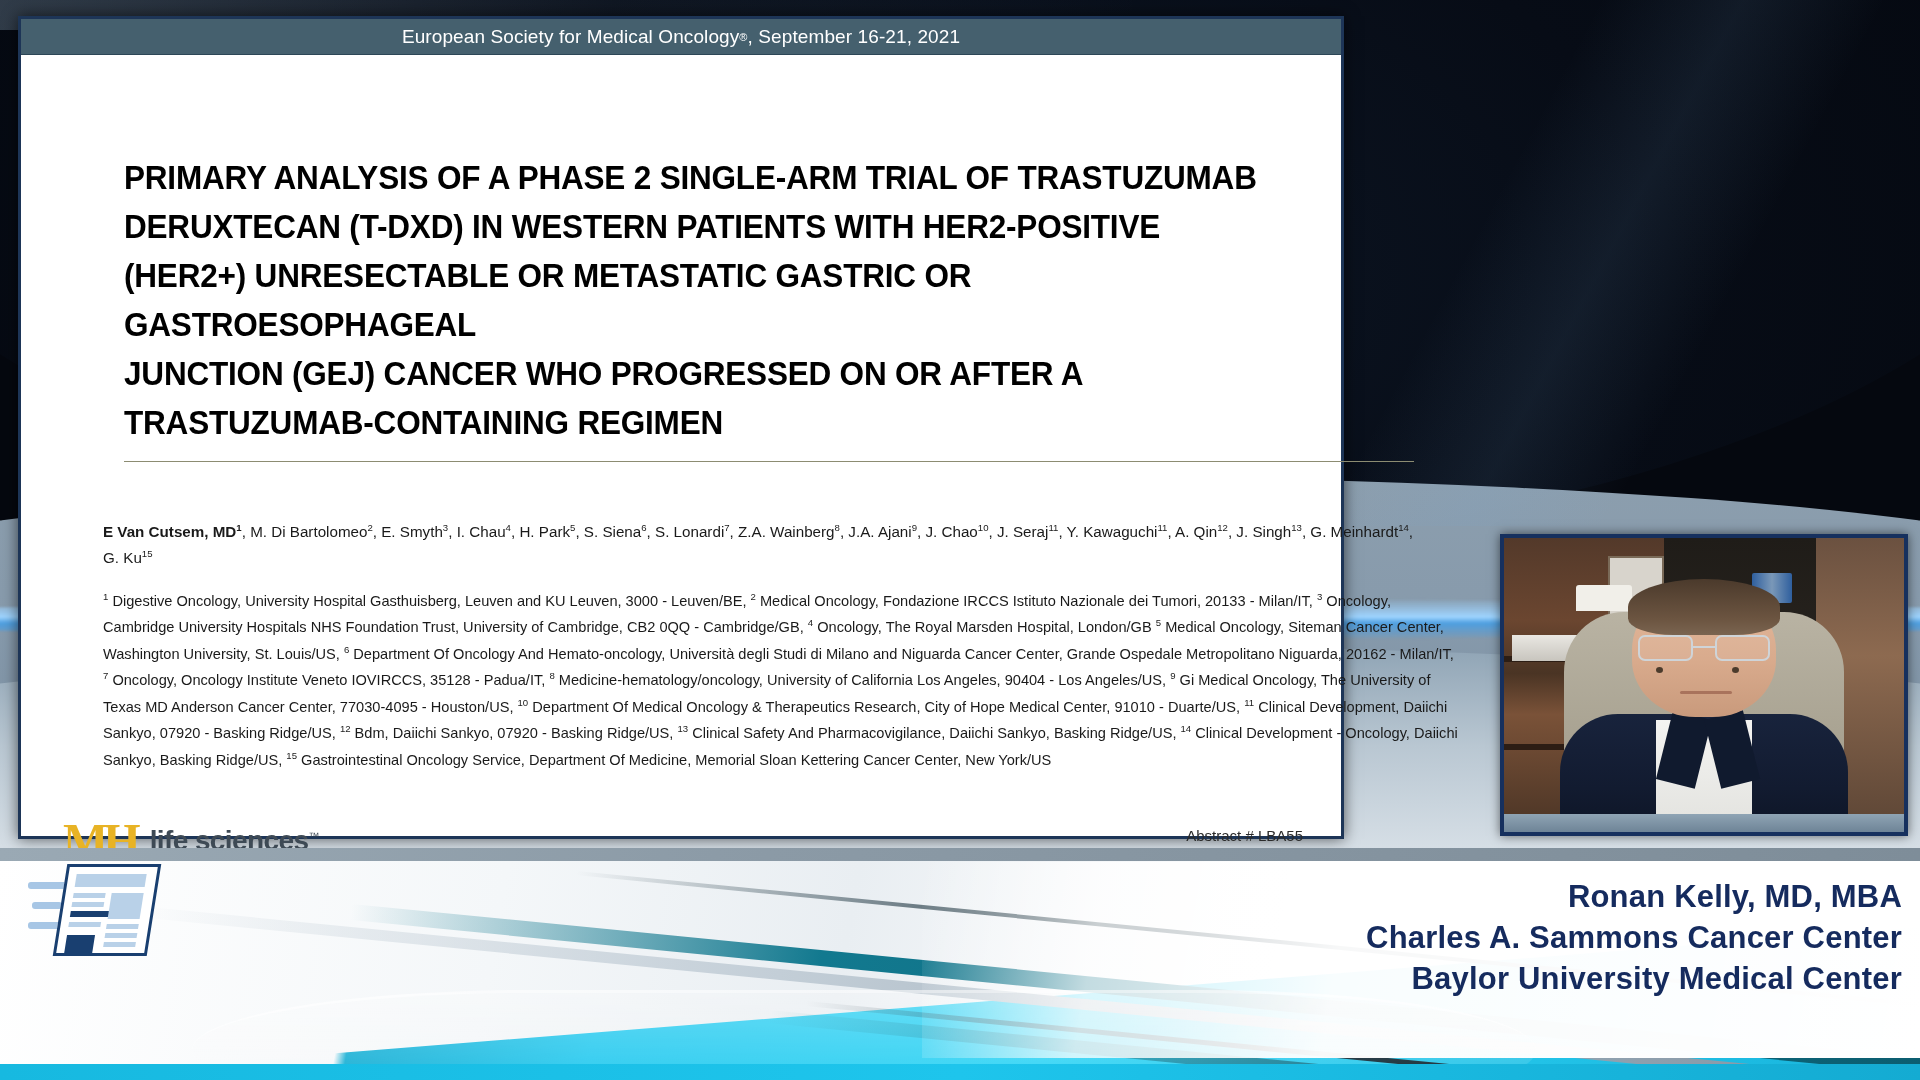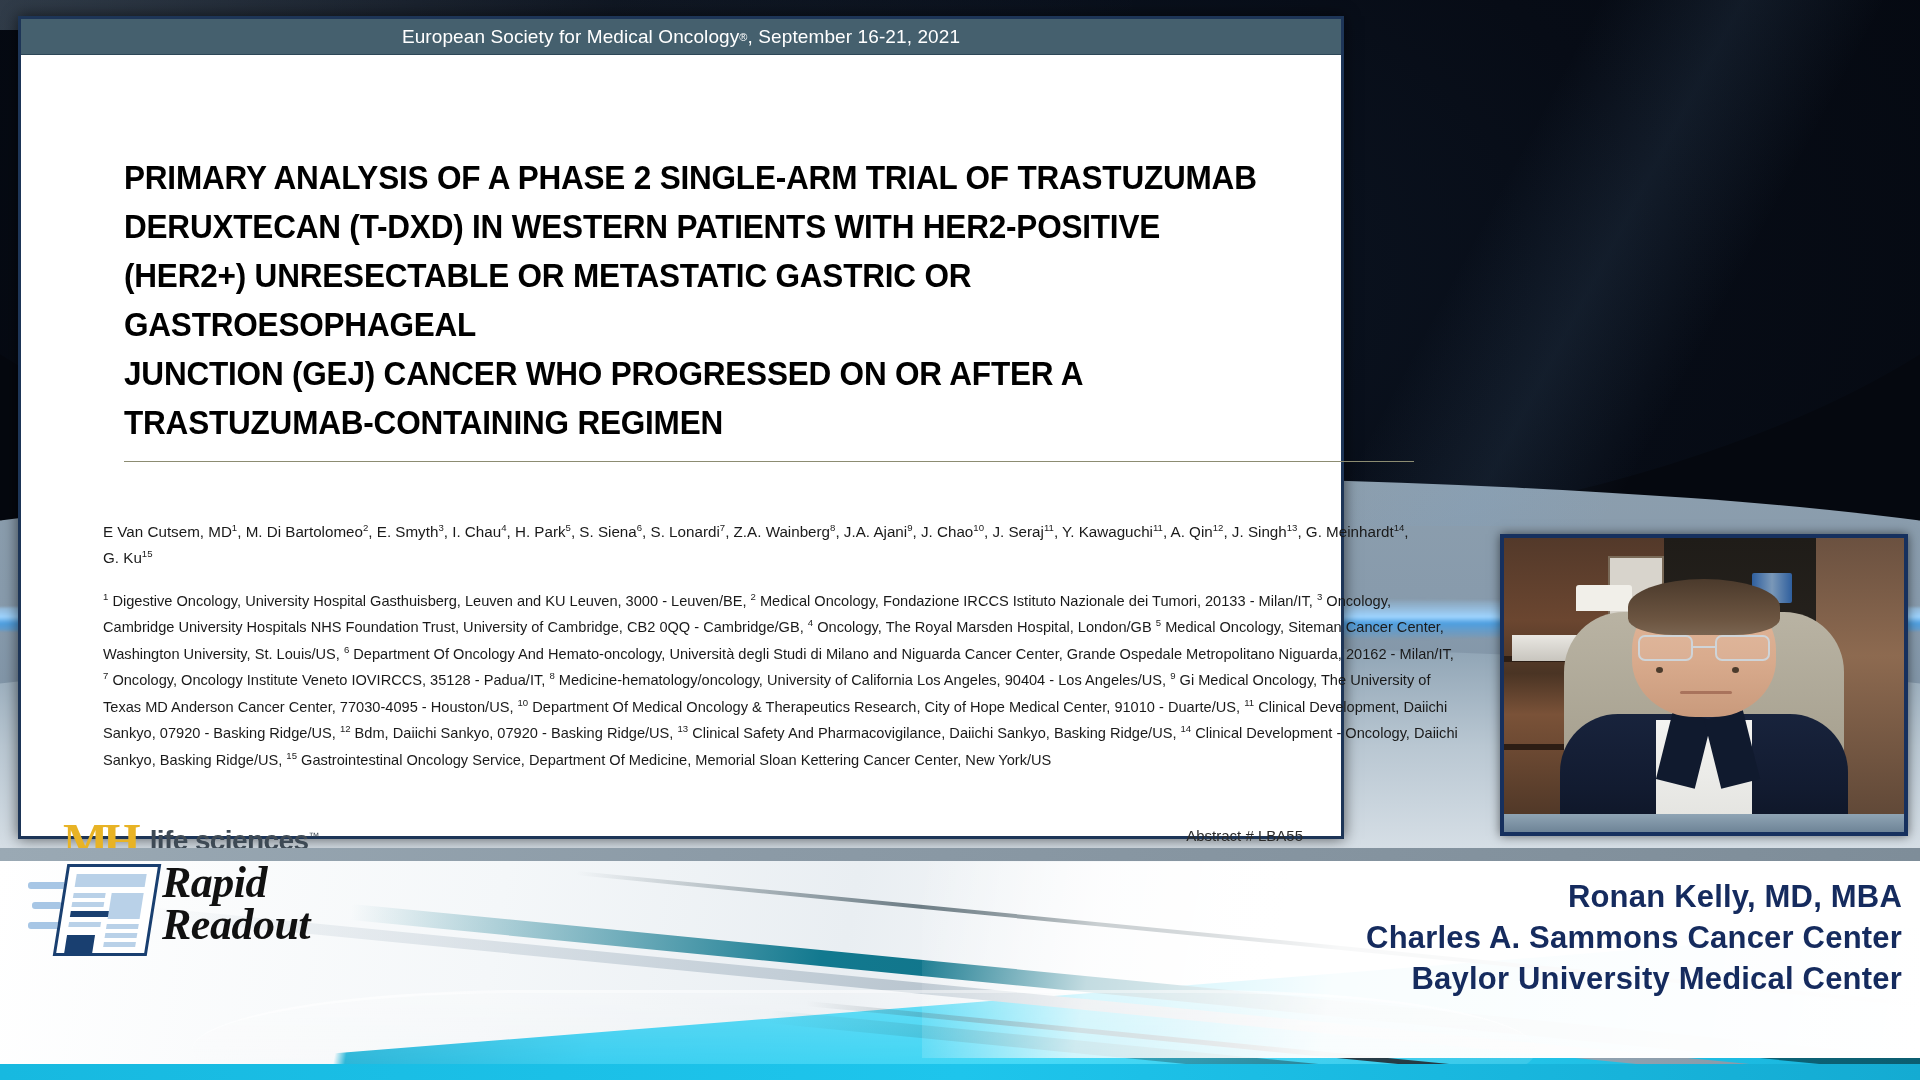--- a/index.html
+++ b/index.html
@@ -72,21 +72,21 @@
     position:absolute; left:103px; top:406px; width:1290px; height:1px;
     background:#8c8c72;
   }
 
   
   .authors {
     position:absolute; left:82px; top:462px; width:1320px;
     font-size:15.2px; line-height:22px; color:#1a1a1a;
     font-family:"Liberation Sans", sans-serif;
   }
-  .authors b { font-weight:normal; }
+  .authors b { font-weight:bold; }
   .authors sup, .affils sup { font-size:9.6px; vertical-align:super; }
 
   
   .affils {
     position:absolute; left:82px; top:531px; width:1360px;
     font-size:14.6px; line-height:21.6px; color:#1a1a1a;
     text-align:left;
     font-family:"Liberation Sans", sans-serif;
   }
 
@@ -361,24 +361,20 @@
             <div class="ocl-bar" style="left:8px;top:35px;width:32px;height:5px;"></div>
             <div class="ocl-bar dark" style="left:8px;top:44px;width:46px;height:6px;"></div>
             <div class="ocl-bar" style="left:8px;top:55px;width:32px;height:5px;"></div>
             <div class="ocl-bar dark" style="left:8px;top:68px;width:28px;height:18px;"></div>
             <div class="ocl-bar" style="left:46px;top:26px;width:32px;height:26px;"></div>
             <div class="ocl-bar" style="left:46px;top:57px;width:32px;height:5px;"></div>
             <div class="ocl-bar" style="left:46px;top:66px;width:32px;height:5px;"></div>
             <div class="ocl-bar" style="left:46px;top:75px;width:32px;height:5px;"></div>
           </div>
         </div>
-        <div class="ocl-rapid">
-          <div>Rapid</div>
-          <div>Readout</div>
-        </div>
       </div>
     </div>
 
     <div class="presenter">
       <div>Ronan Kelly, MD, MBA</div>
       <div>Charles A. Sammons Cancer Center</div>
       <div>Baylor University Medical Center</div>
     </div>
   </div>
 

